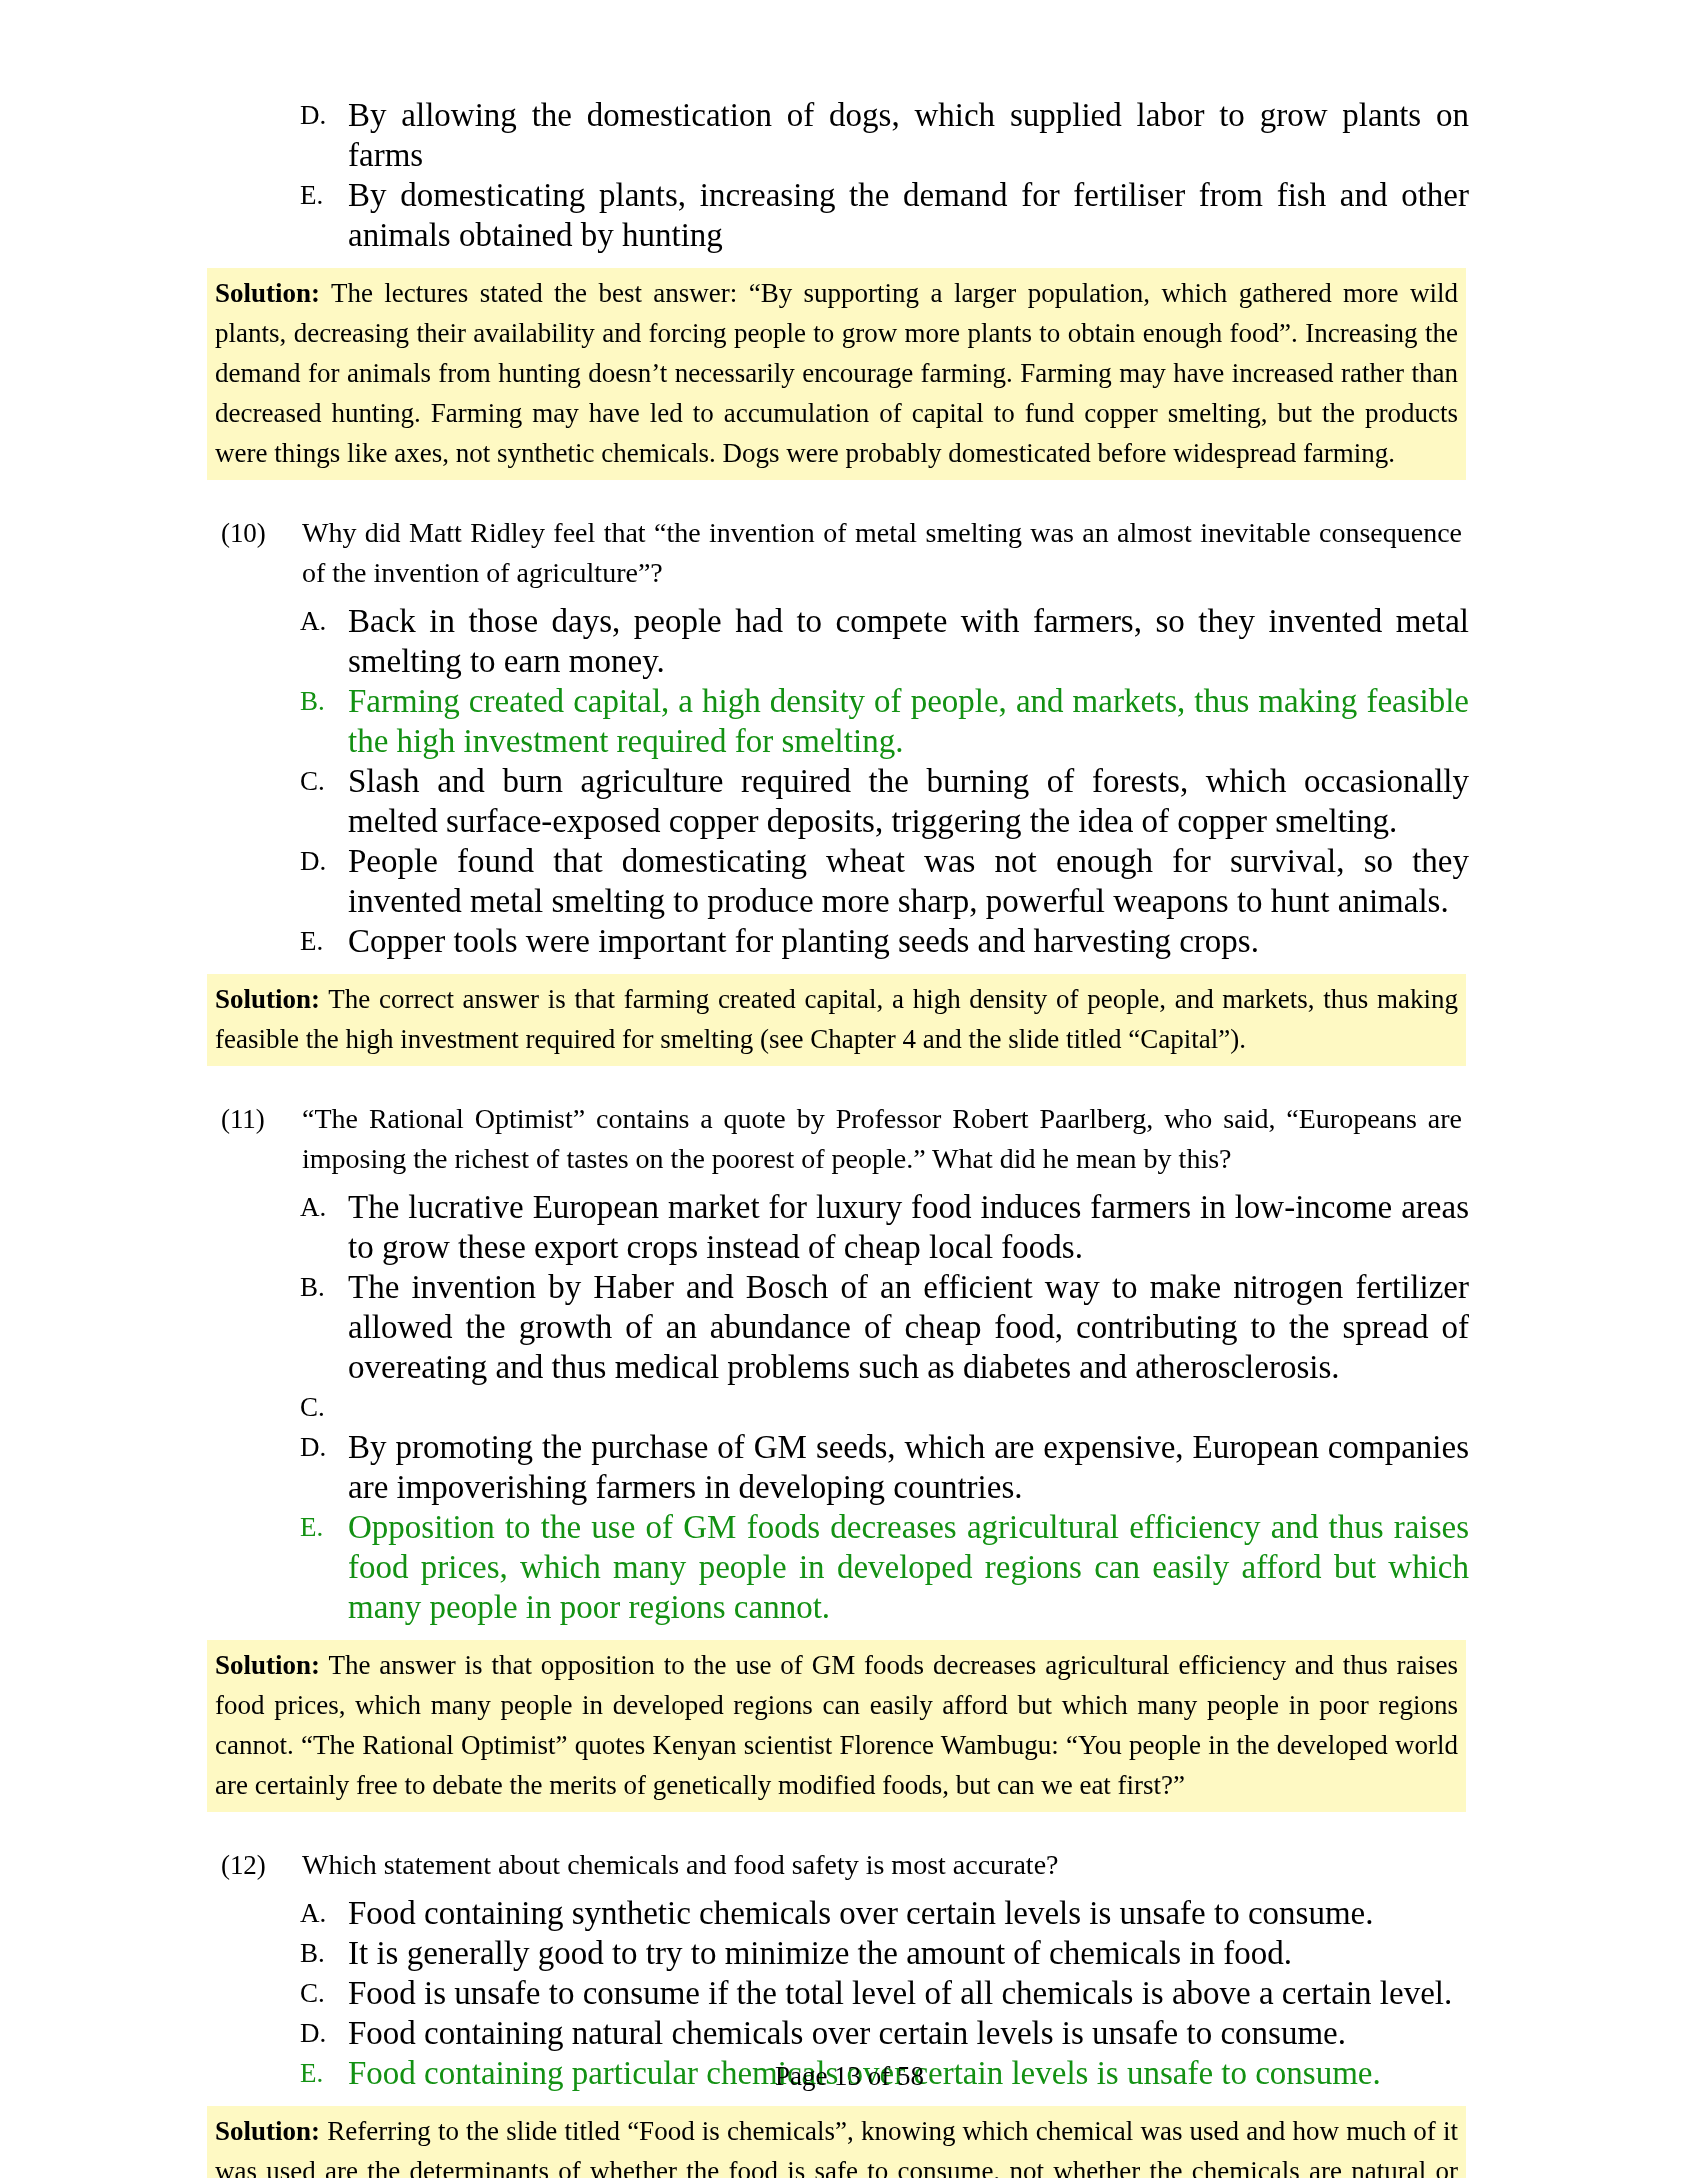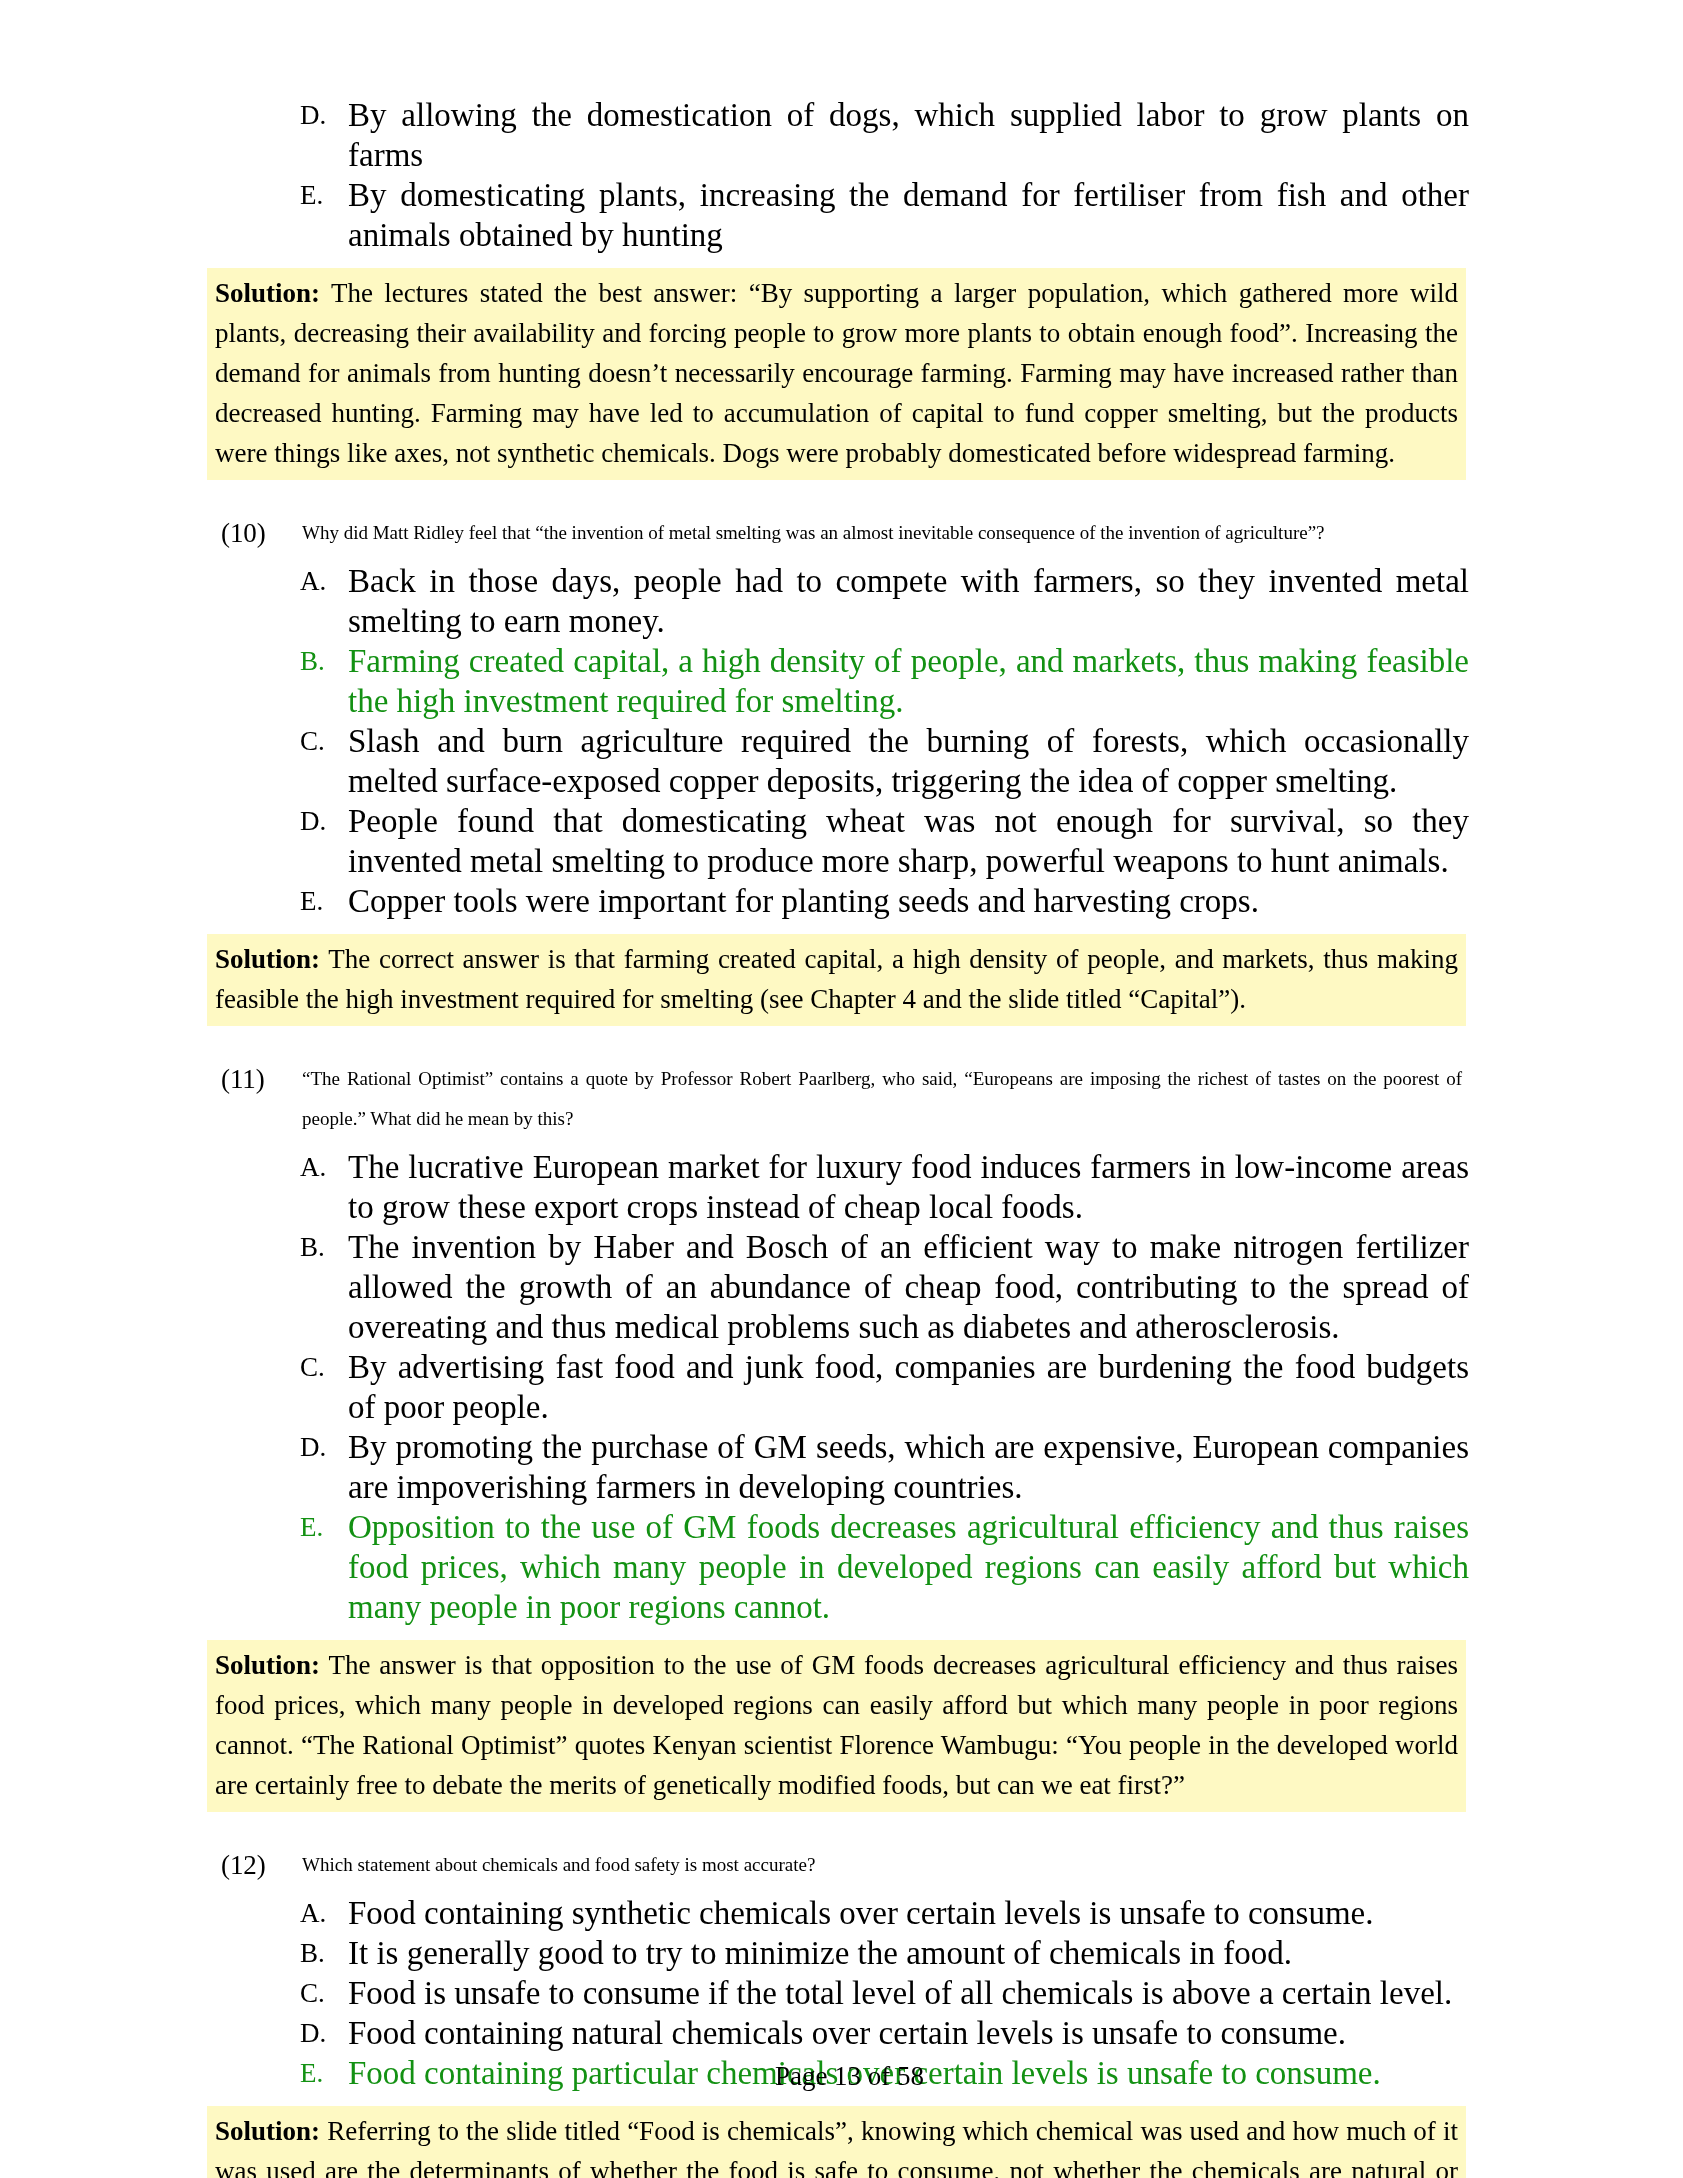--- a/index.html
+++ b/index.html
@@ -37,21 +37,21 @@
   .q-num {
     width: 81px;
     flex: 0 0 81px;
     font-size: 27px;
     line-height: 40px;
     text-align: left;
     letter-spacing: -0.1px;
   }
   .q-text {
     flex: 1 1 auto;
-    font-size: 19px;
+    font-size: 28px;
     line-height: 40px;
     text-align: justify;
     text-justify: inter-word;
     hyphens: none;
   }
 
   
   .options {
     margin: 0;
     padding: 0;
@@ -178,21 +178,20 @@
       <li class="option">
         <span class="opt-letter">A.</span>
         <span class="opt-text">The lucrative European market for luxury food induces farmers in low-income areas to grow these export crops instead of cheap local foods.</span>
       </li>
       <li class="option">
         <span class="opt-letter">B.</span>
         <span class="opt-text">The invention by Haber and Bosch of an efficient way to make nitrogen fertilizer allowed the growth of an abundance of cheap food, contributing to the spread of overeating and thus medical problems such as diabetes and atherosclerosis.</span>
       </li>
       <li class="option">
         <span class="opt-letter">C.</span>
-        <span class="opt-text">By advertising fast food and junk food, companies are burdening the food budgets of poor people.</span>
       </li>
       <li class="option">
         <span class="opt-letter">D.</span>
         <span class="opt-text">By promoting the purchase of GM seeds, which are expensive, European companies are impoverishing farmers in developing countries.</span>
       </li>
       <li class="option correct">
         <span class="opt-letter">E.</span>
         <span class="opt-text">Opposition to the use of GM foods decreases agricultural efficiency and thus raises food prices, which many people in developed regions can easily afford but which many people in poor regions cannot.</span>
       </li>
     </ul>

